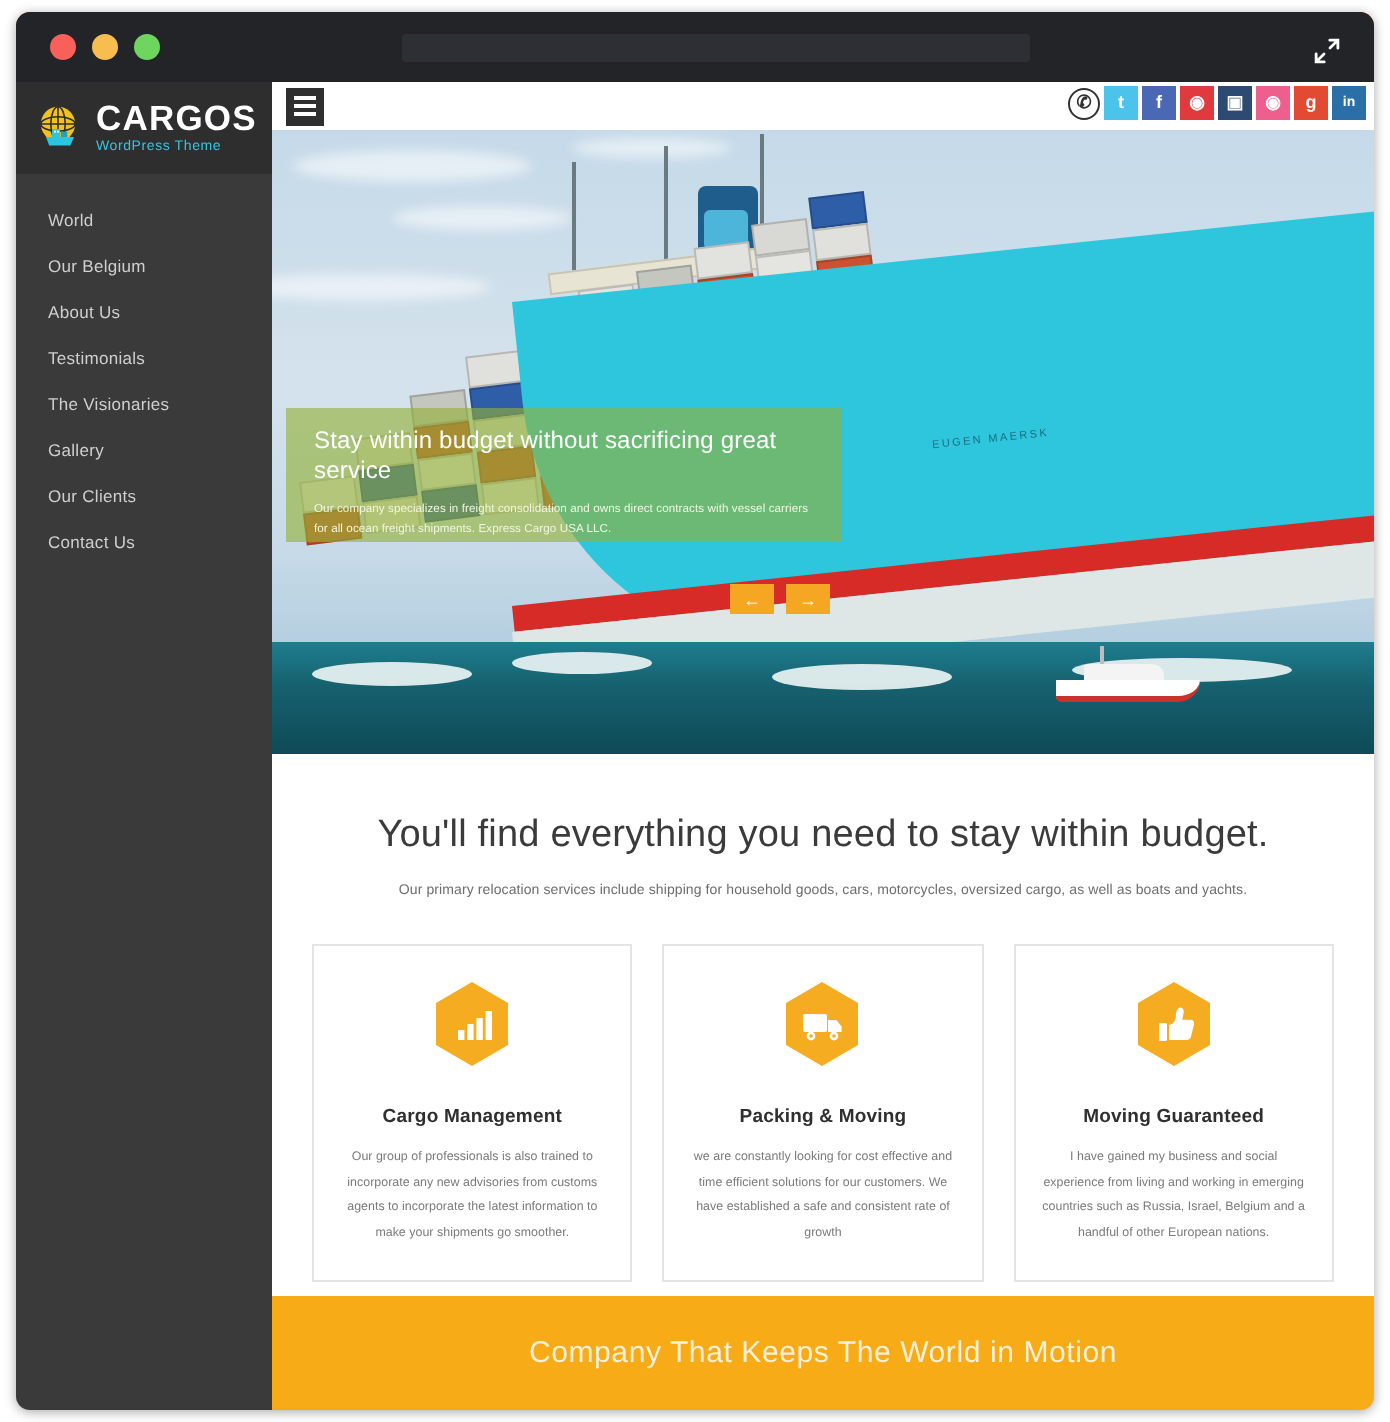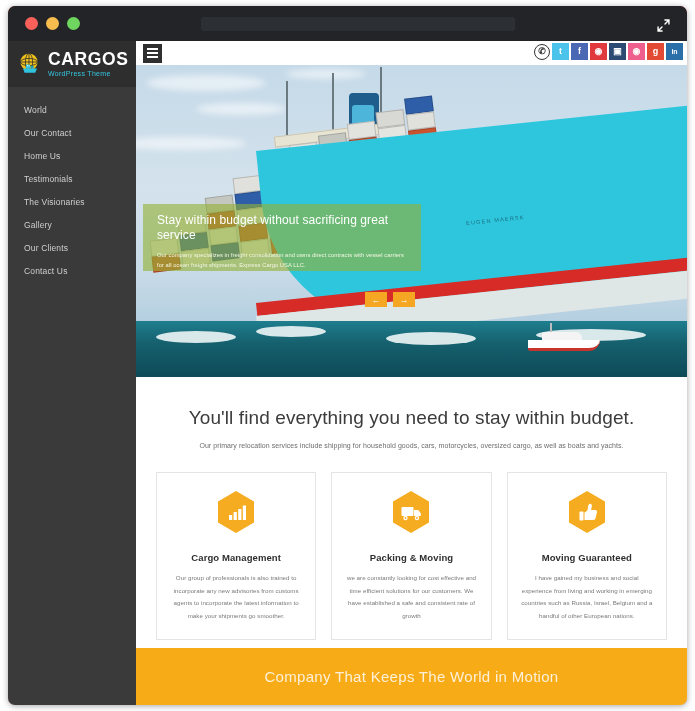--- a/index.html
+++ b/index.html
@@ -355,22 +355,22 @@
           </svg>
         </span>
         <span class="logo-text">
           <span class="logo-title">CARGOS</span>
           <span class="logo-sub">WordPress Theme</span>
         </span>
       </div>
 
       <div class="nav">
         <a class="nav-item">World</a>
-        <a class="nav-item">Our Contact</a>
-        <a class="nav-item">Home Us</a>
+        <a class="nav-item">Our Belgium</a>
+        <a class="nav-item">About Us</a>
         <a class="nav-item">Testimonials</a>
         <a class="nav-item">The Visionaries</a>
         <a class="nav-item">Gallery</a>
         <a class="nav-item">Our Clients</a>
         <a class="nav-item">Contact Us</a>
       </div>
     </div>
 
     <div class="content">
 

